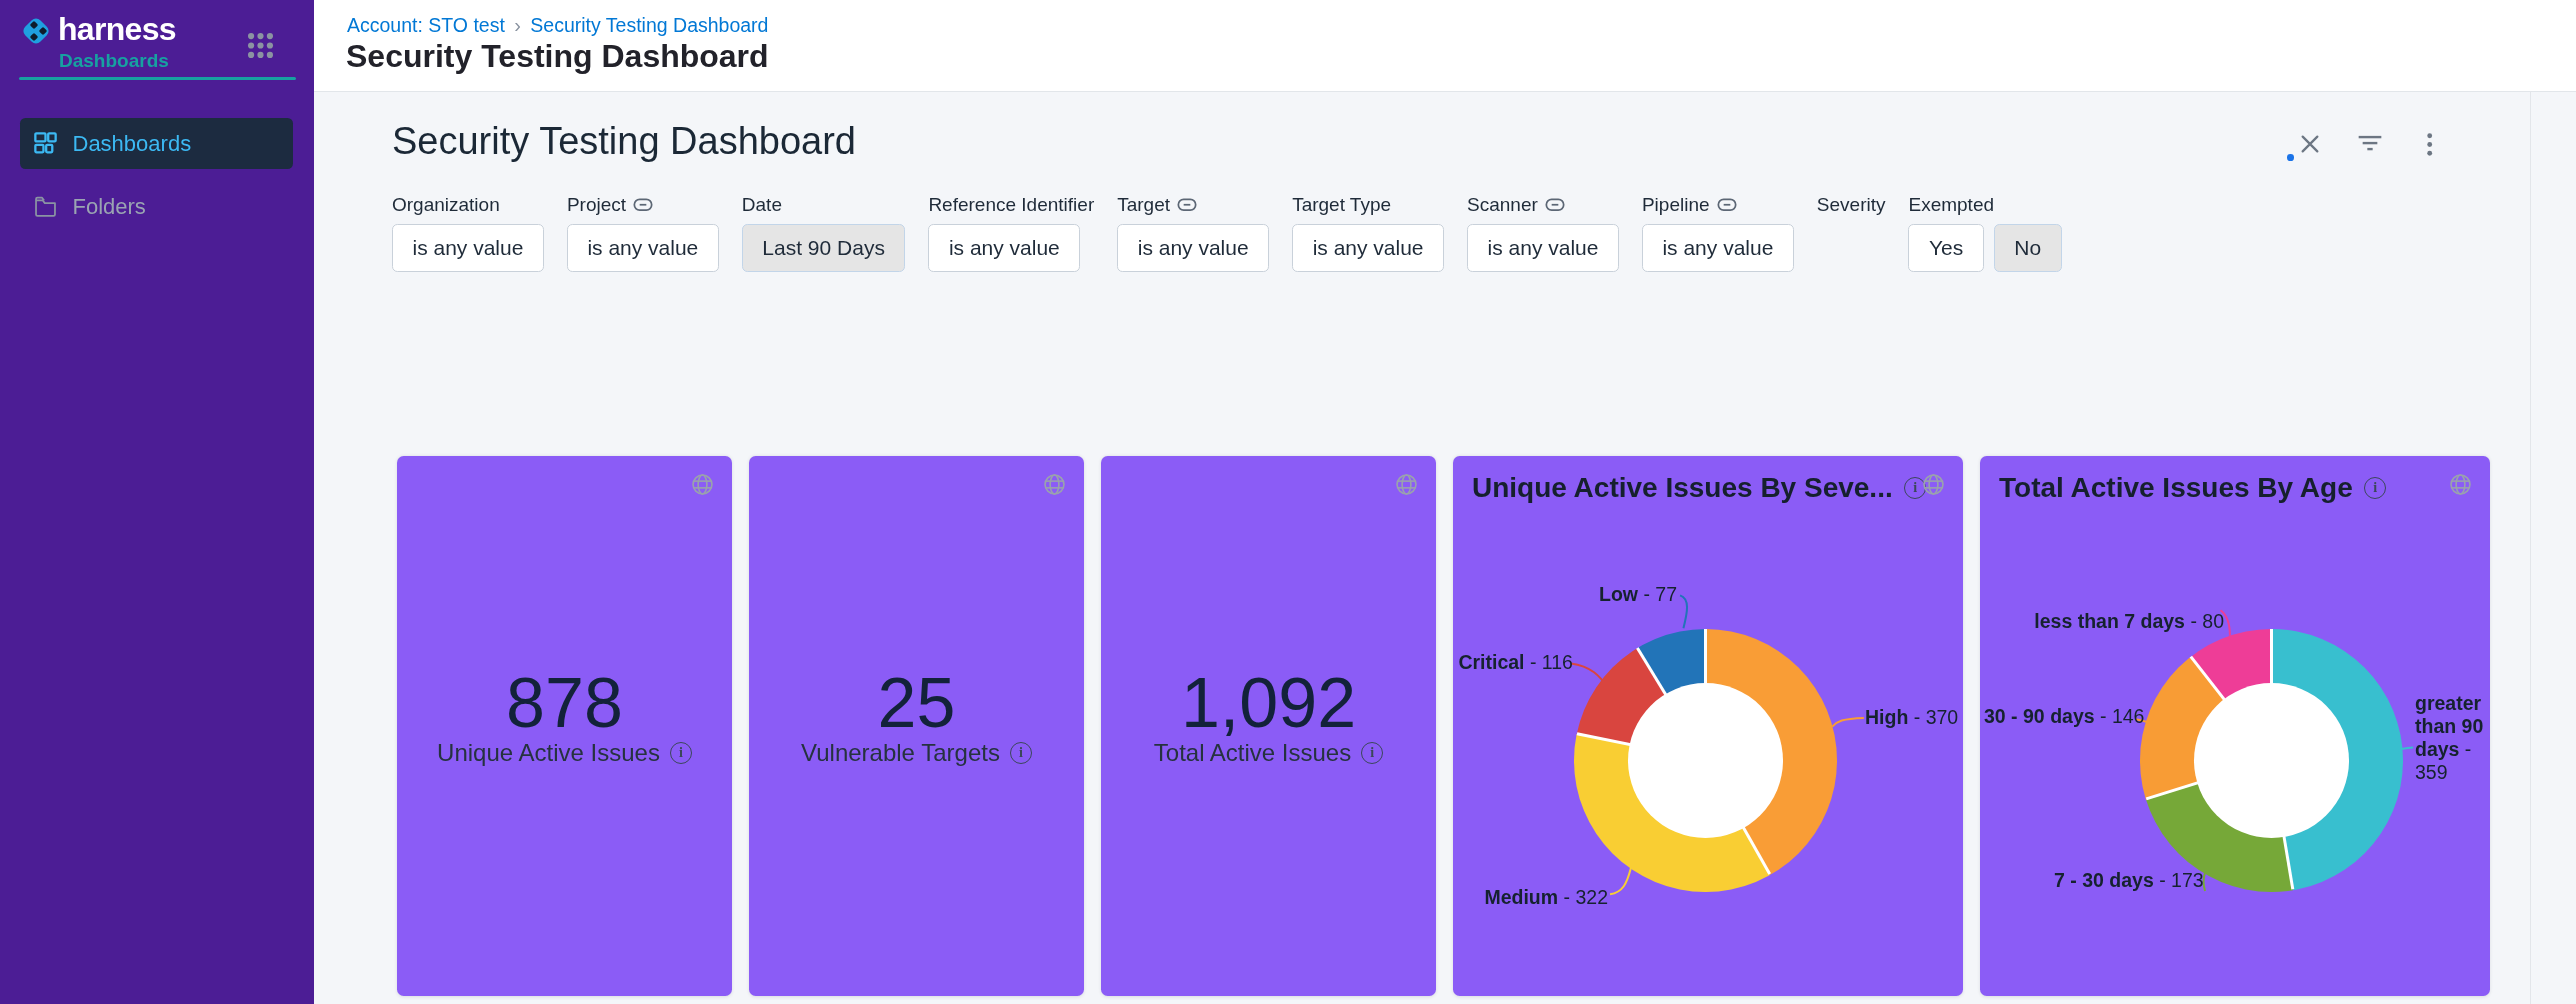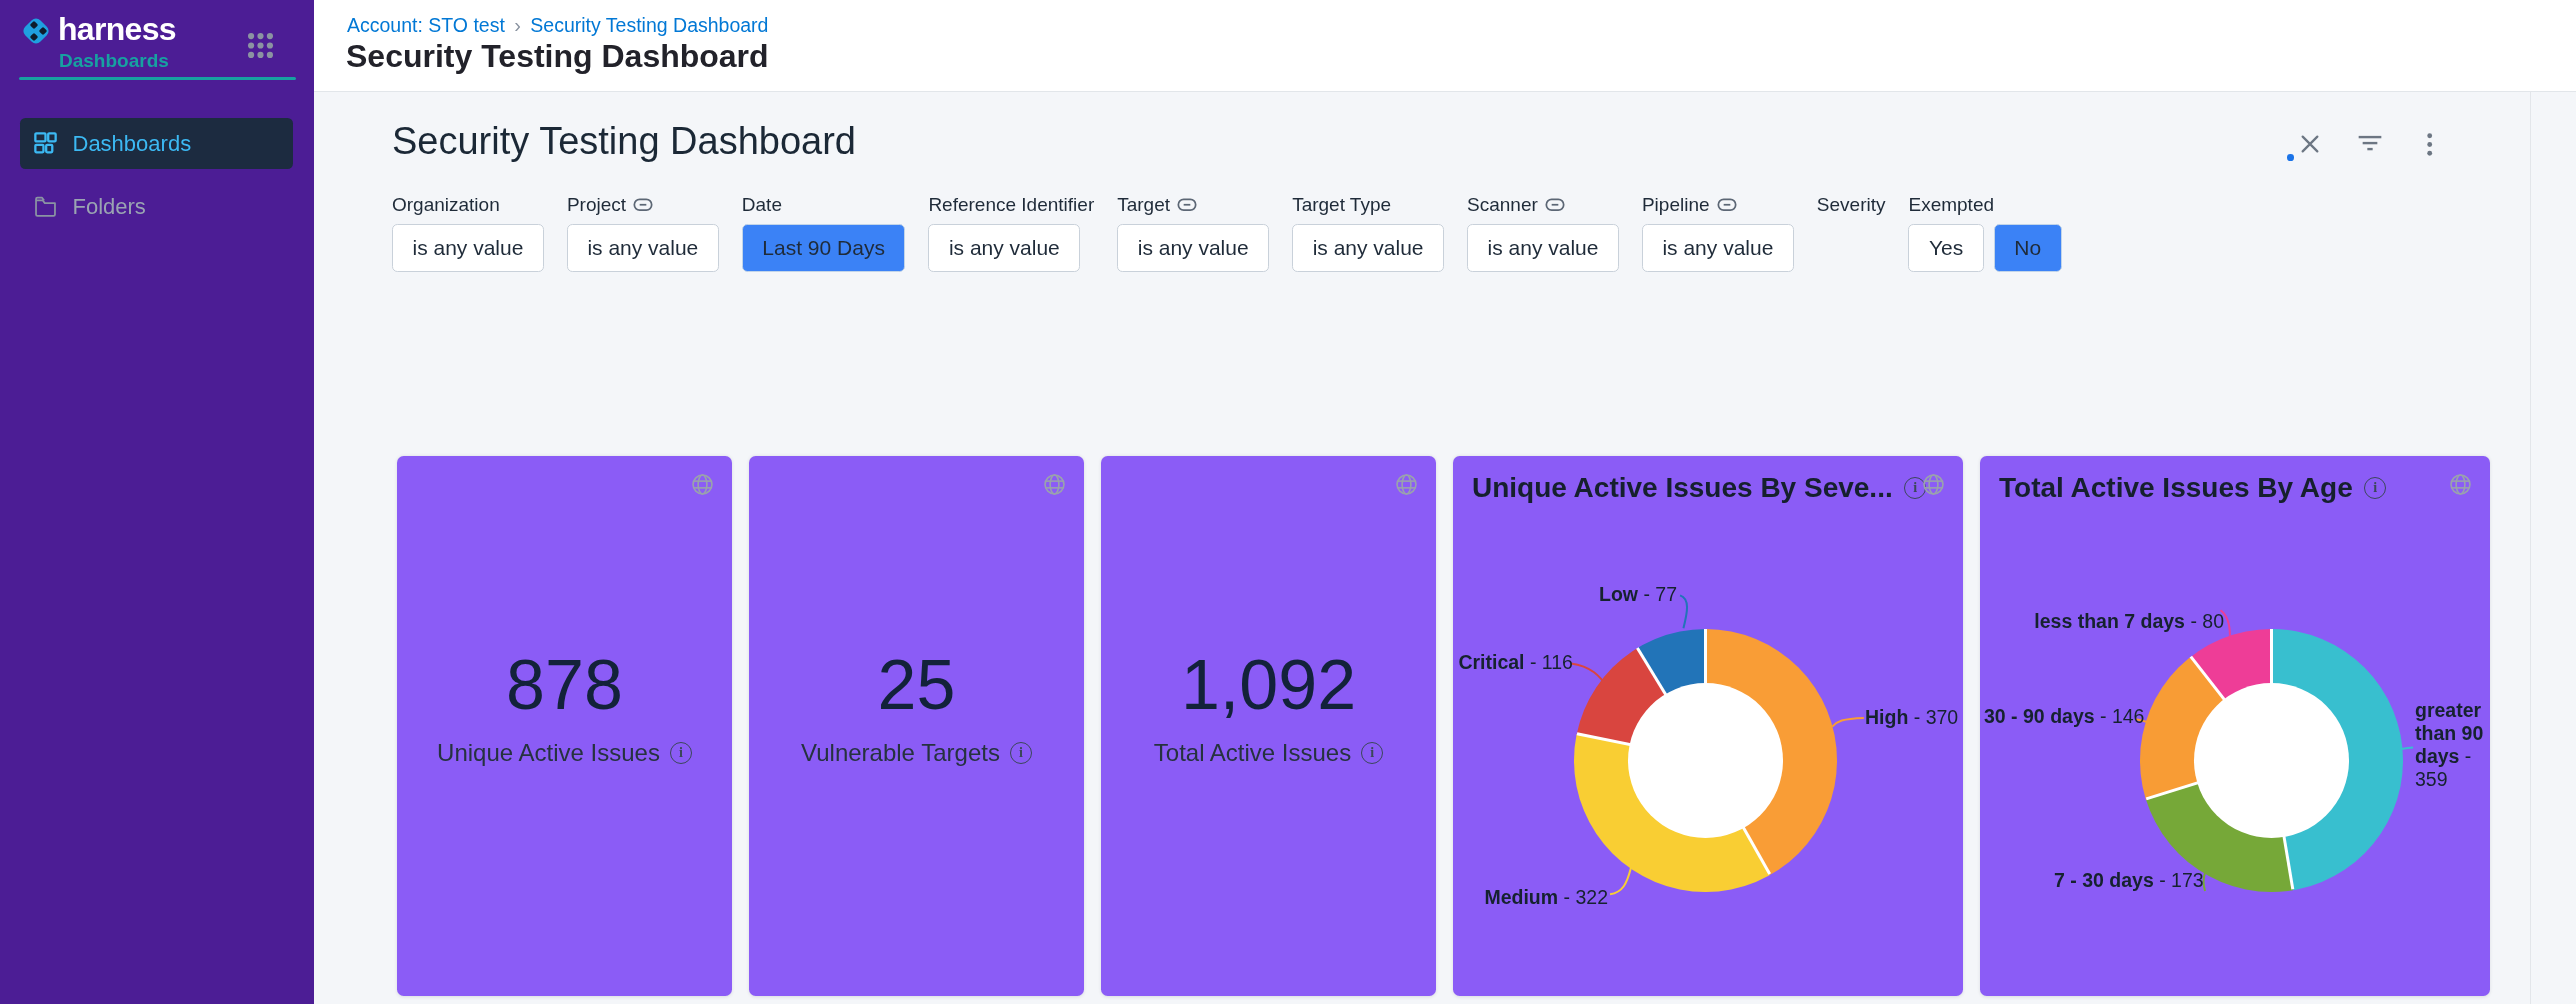--- a/index.html
+++ b/index.html
@@ -36,44 +36,44 @@
   .icon-btn { width:24px; height:24px; background:none; border:none; cursor:pointer; display:flex; align-items:center; justify-content:center; }
   .cursor-dot { position:absolute; left:1973px; top:62px; width:6.7px; height:6.7px; border-radius:50%; background:#1a73e8; }
   
   .filter-bar { position:absolute; left:78px; top:102px; display:flex; gap:23px; }
   .filter-group { display:flex; flex-direction:column; gap:8.8px; }
   .filter-label-row { display:flex; align-items:center; gap:7.4px; height:21.5px; }
   .filter-label { font-size:19px; color:#1f2b39; }
   .filter-values { display:flex; gap:10px; }
   .filter-btn { height:48px; padding:0 19.5px; font-size:21px; font-family:inherit; color:#1f2b39;
     background:#ffffff; border:1.3px solid #c9d1da; border-radius:5.4px; cursor:pointer; white-space:nowrap; }
-  .filter-btn.selected { background:#3b82f6; border-color:#c2d5e9; }
+  .filter-btn.selected { background:#e5e5e5; border-color:#c2d5e9; }
   
   .section-heading { position:absolute; left:0; right:0; top:230px; text-align:center; font-size:38px; font-weight:400; color:#101b2c; }
   
   .cards-row { position:absolute; left:83px; top:364px; display:flex; gap:17px; }
   .card { position:relative; background:#8b5cf6; border-radius:6.7px; height:540px; box-shadow:0 0.7px 3.4px rgba(30,40,60,.12); }
   .stat-card { width:335px; }
   .chart-card { width:510px; }
   .card-globe { position:absolute; top:15px; right:16px; width:27px; height:27px; background:none; border:none; cursor:pointer; }
-  .stat-value { position:absolute; top:193px; left:0; width:100%; text-align:center; font-size:70px; font-weight:500; color:#13223a; line-height:1.05; }
+  .stat-value { position:absolute; top:211px; left:0; width:100%; text-align:center; font-size:70px; font-weight:500; color:#13223a; line-height:1.05; }
   .stat-label-row { position:absolute; top:283px; left:0; width:100%; display:flex; align-items:center; justify-content:center; gap:10px; font-size:24px; color:#26323f; }
   .info-icon { display:inline-flex; align-items:center; justify-content:center; width:22px; height:22px; border:1.7px solid #3b475a; border-radius:50%; color:#3b475a; flex:0 0 auto; cursor:pointer; }
   .info-icon::after { content:"i"; font-size:14px; font-weight:700; font-family:"Liberation Serif", serif; }
   .chart-head { position:absolute; top:16px; left:19px; display:flex; align-items:center; gap:11.4px; max-width:417px; }
   .chart-title { font-size:28px; font-weight:600; color:#16202e; white-space:nowrap; }
   
   .donut { position:absolute; width:263px; height:263px; border-radius:50%; }
   .donut .sep { position:absolute; left:130px; top:0; width:2.7px; height:131px; background:#ffffff; transform-origin:50% 100%; }
   .donut-hole { position:absolute; inset:54px; background:#ffffff; border-radius:50%; }
   .callouts { position:absolute; inset:0; width:100%; height:100%; pointer-events:none; }
   .callouts path { fill:none; stroke-width:3px; }
   .seg-label { position:absolute; font-size:19.5px; color:#16222f; white-space:nowrap; line-height:1.18; }
   .seg-label .seg-name { font-weight:700; }
-  .seg-label.wrap { white-space:normal;margin-top:7px; }
+  .seg-label.wrap { white-space:normal; }
   .align-r { text-align:right; }
   
   .c0s0 { left:412px; top:250px; }
   .c0s1 { left:27px;  top:430px; width:128px; }
   .c0s2 { left:5.4px;   top:195px; width:110px; }
   .c0s3 { left:101px; top:127px; width:123px; }
   
   .c1s0 { left:435px; top:236px; width:79px; }
   .c1s1 { left:74px; top:413px; width:148px; }
   .c1s2 { left:4px;   top:249px; width:148px; }

